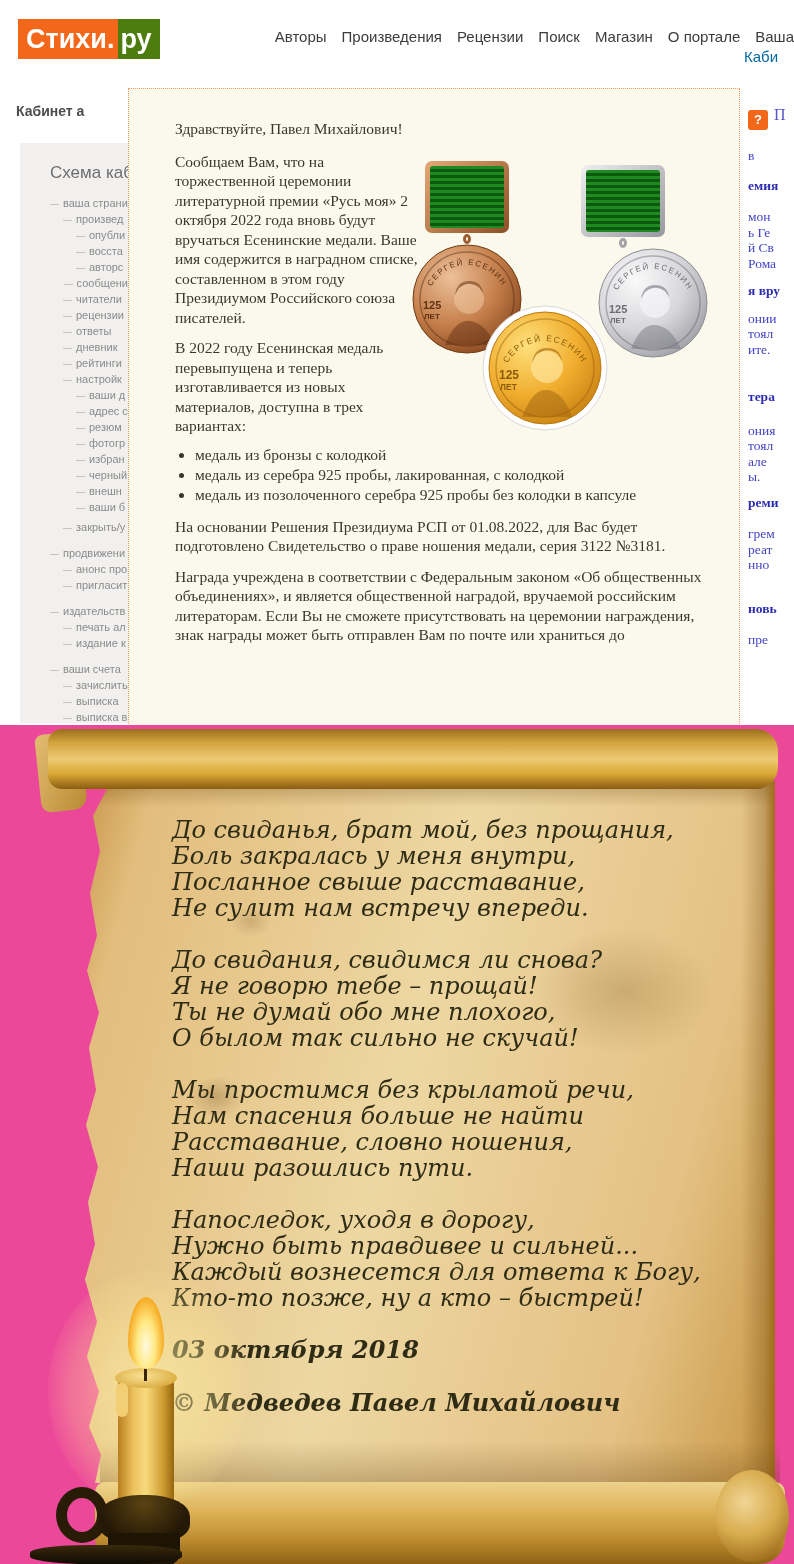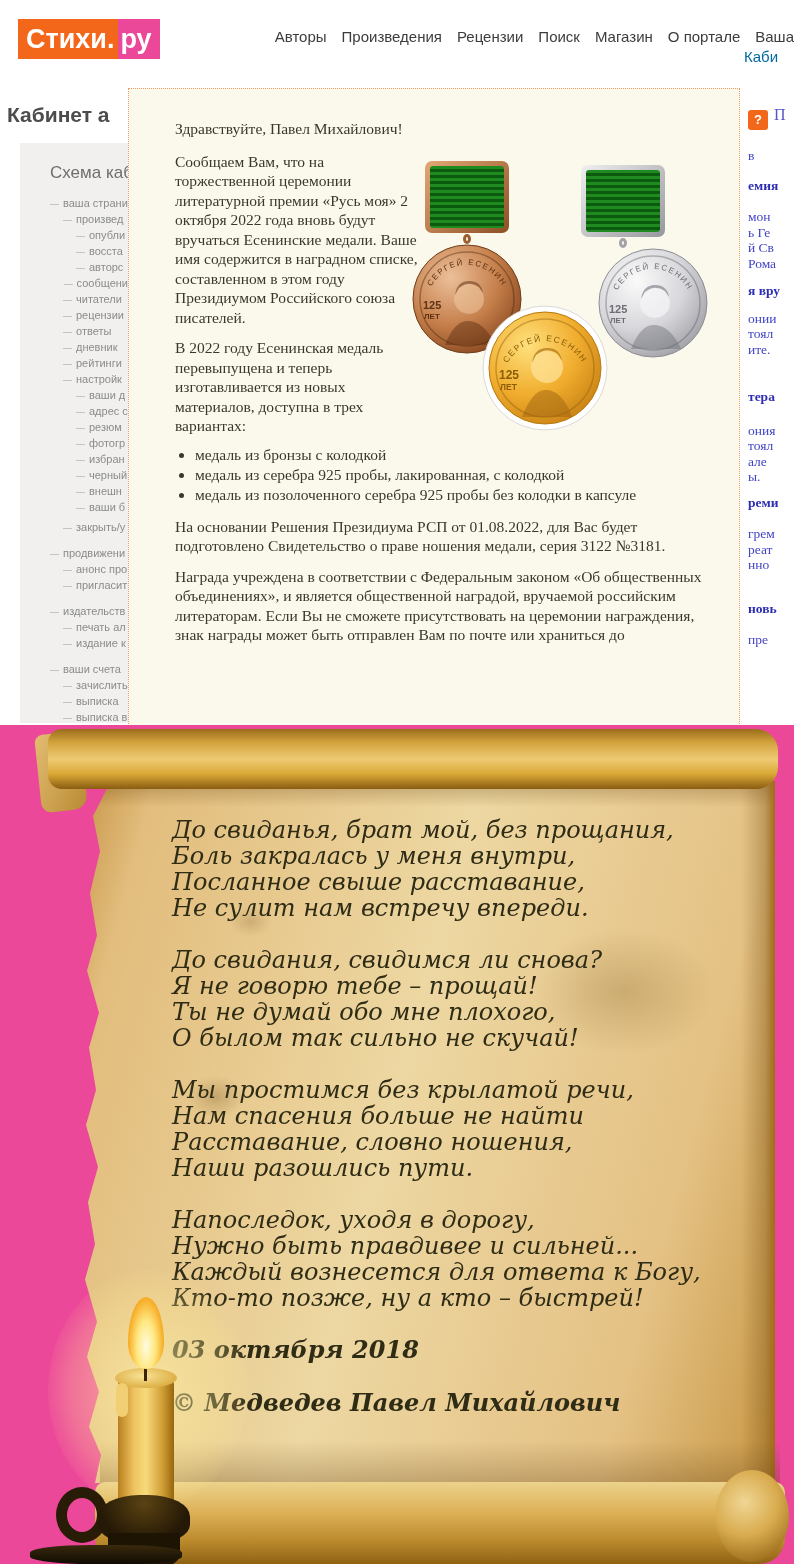--- a/index.html
+++ b/index.html
@@ -1,27 +1,27 @@
 <!DOCTYPE html>
 <html><head>
 <meta charset="utf-8">
 <style>
   html,body{margin:0;padding:0;}
   body{width:794px;height:1564px;position:relative;overflow:hidden;background:#fff;
        font-family:"Liberation Sans",sans-serif;}
   
   .logo{position:absolute;left:18px;top:19px;height:40px;display:flex;}
   .logo-a{background:#f2671a;color:#fff;font-weight:bold;font-size:27px;line-height:40px;padding:0 4px 0 8px;}
-  .logo-b{background:#ec4899;color:#fff;font-weight:bold;font-size:27px;line-height:40px;padding:0 8px 0 2px;}
+  .logo-b{background:#4d7c0f;color:#fff;font-weight:bold;font-size:27px;line-height:40px;padding:0 8px 0 2px;}
   .nav{position:absolute;left:280px;top:28px;width:514px;display:flex;justify-content:flex-end;gap:15px;
        font-size:15px;color:#3c3c3c;white-space:nowrap;}
   .nav a{color:#3c3c3c;text-decoration:none;cursor:pointer;}
   .nav2{position:absolute;right:0;top:48px;font-size:15px;color:#0369a1;}
   
-  .cab-title{position:absolute;left:7px;top:103px;font-size:21px;font-weight:bold;color:#4c4c4c;white-space:nowrap;}
+  .cab-title{position:absolute;left:16px;top:103px;font-size:14px;font-weight:bold;color:#4c4c4c;white-space:nowrap;}
   .left-panel{position:absolute;left:20px;top:143px;width:108px;height:580px;background:#f1f0ef;overflow:hidden;}
   .schema-title{margin:20px 0 12px 30px;font-size:17px;color:#6e6e6e;white-space:nowrap;}
   .tree{margin-left:30px;font-size:11px;color:#8b8b8b;white-space:nowrap;}
   .titem{height:16px;line-height:16px;cursor:pointer;}
   .titem .dash{display:inline-block;width:9px;height:1px;background:#c4c4c4;vertical-align:middle;margin-right:4px;}
   
   .letter{position:absolute;left:128px;top:88px;width:612px;height:650px;box-sizing:border-box;
           background:#fbf9ec;border:1px dotted #ee9e66;padding:30px 20px 0 46px;z-index:2;
           font-family:"Liberation Serif",serif;color:#3a372c;}
   .letter p{margin:0 0 11px 0;font-size:15.5px;line-height:19.5px;}

